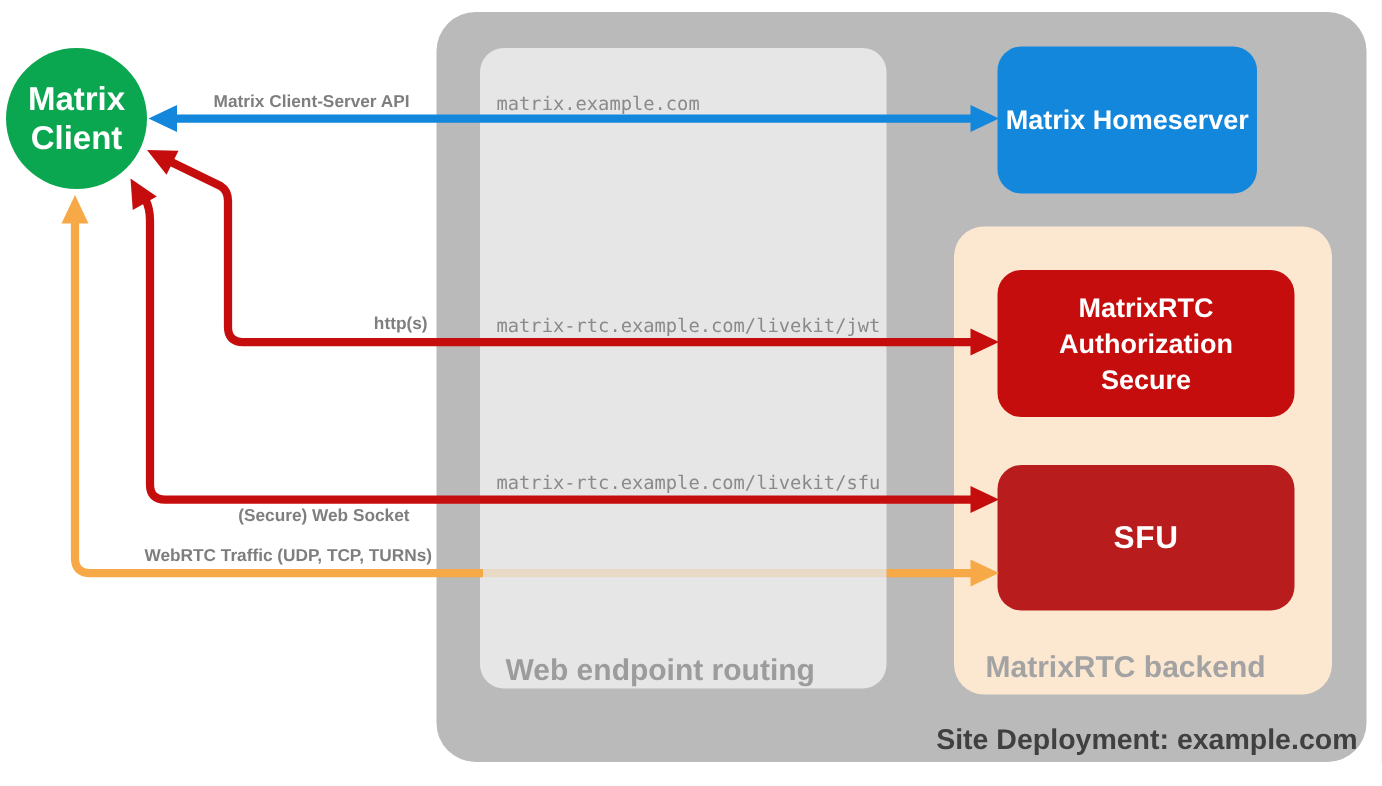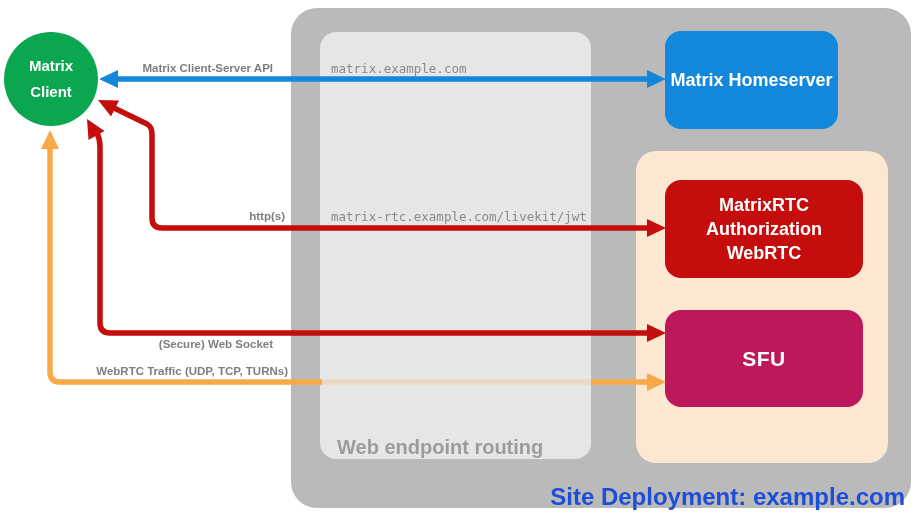--- a/index.html
+++ b/index.html
@@ -12,73 +12,75 @@
   
   .site-container{left:291px;top:8px;width:620px;height:500px;background:#bababa;border-radius:26px;}
   .routing-box{left:320px;top:32px;width:271px;height:427px;background:#e6e6e6;border-radius:16px;}
   .backend-box{left:636px;top:151px;width:252px;height:312px;background:#fce8d1;border-radius:20px;}
 
   
   .node{display:flex;align-items:center;justify-content:center;text-align:center;
         color:#fff;font-weight:bold;border-radius:16px;}
   .homeserver{left:665px;top:31px;width:173px;height:98px;background:#1287db;font-size:18px;}
   .auth{left:665px;top:180px;width:198px;height:98px;background:#c60d0d;font-size:18px;line-height:24px;flex-direction:column;}
-  .sfu{left:665px;top:310px;width:198px;height:97px;background:#be185d;font-size:21px;letter-spacing:.5px;}
+  .sfu{left:665px;top:310px;width:198px;height:97px;background:#b91c1c;font-size:21px;letter-spacing:.5px;}
   .client{left:4px;top:32px;width:94px;height:94px;background:#0ba750;border-radius:50%;
           display:flex;flex-direction:column;align-items:center;justify-content:center;
-          color:#fff;font-weight:bold;font-size:15px;line-height:26px;text-align:center;}
+          color:#fff;font-weight:bold;font-size:22px;line-height:26px;text-align:center;}
 
   
   .endpoint{font-family:"DejaVu Sans Mono","Liberation Mono",monospace;font-size:12.5px;color:#8a8a8a;white-space:pre;}
   .ep1{left:331px;top:61px;}
   .ep2{left:331px;top:209px;}
   .ep3{left:331px;top:314px;}
   .conn-label{font-size:11.5px;font-weight:bold;color:#7e7e7e;white-space:pre;text-align:center;}
   .cl1{right:648px;top:62px;}
   .cl2{right:636px;top:210px;}
   .cl3{right:648px;top:300px;margin-top:38px;}
   .cl4{right:633px;top:365px;}
   .group-label{font-size:20px;font-weight:bold;color:#9c9c9c;white-space:pre;}
   .routing-label{left:337px;top:436px;}
   .backend-label{left:657px;top:434px;color:#a3a3a3;}
-  .deploy-title{right:16px;top:483px;font-size:24px;font-weight:bold;color:#1d4ed8;white-space:pre;}
+  .deploy-title{right:16px;top:483px;font-size:19px;font-weight:bold;color:#404040;white-space:pre;}
 
   .arrow-layer{left:0;top:0;width:921px;height:524px;pointer-events:none;}
 </style>
 </head>
 <body>
 
 <div class="canvas">
 
   <div class="abs site-container"></div>
   <div class="abs deploy-title">Site Deployment: example.com</div>
 
   <div class="abs routing-box"></div>
   <div class="abs group-label routing-label">Web endpoint routing</div>
 
   <div class="abs backend-box"></div>
+  <div class="abs group-label backend-label">MatrixRTC backend</div>
 
   <div class="abs node homeserver">
     <span>Matrix Homeserver</span>
   </div>
   <div class="abs node auth">
     <span>MatrixRTC</span>
     <span>Authorization</span>
-    <span>WebRTC</span>
+    <span>Secure</span>
   </div>
   <div class="abs node sfu">
     <span>SFU</span>
   </div>
   <div class="abs client">
     <span>Matrix</span>
     <span>Client</span>
   </div>
 
   <div class="abs endpoint ep2">matrix-rtc.example.com/livekit/jwt</div>
   <div class="abs endpoint ep1">matrix.example.com</div>
+  <div class="abs endpoint ep3">matrix-rtc.example.com/livekit/sfu</div>
 
   <div class="abs conn-label cl1">Matrix Client-Server API</div>
   <div class="abs conn-label cl2">http(s)</div>
   <div class="abs conn-label cl3">(Secure) Web Socket</div>
   <div class="abs conn-label cl4">WebRTC Traffic (UDP, TCP, TURNs)</div>
 
   <svg class="abs arrow-layer" viewBox="0 0 921 524" width="921" height="524">
 
     <path d="M 50 146 V 372 Q 50 382 60 382 H 322" fill="none" stroke="#f8a947" stroke-width="5.5"></path>
     <path d="M 322 382 H 591" fill="none" stroke="#e9dac6" stroke-width="5.5"></path>

